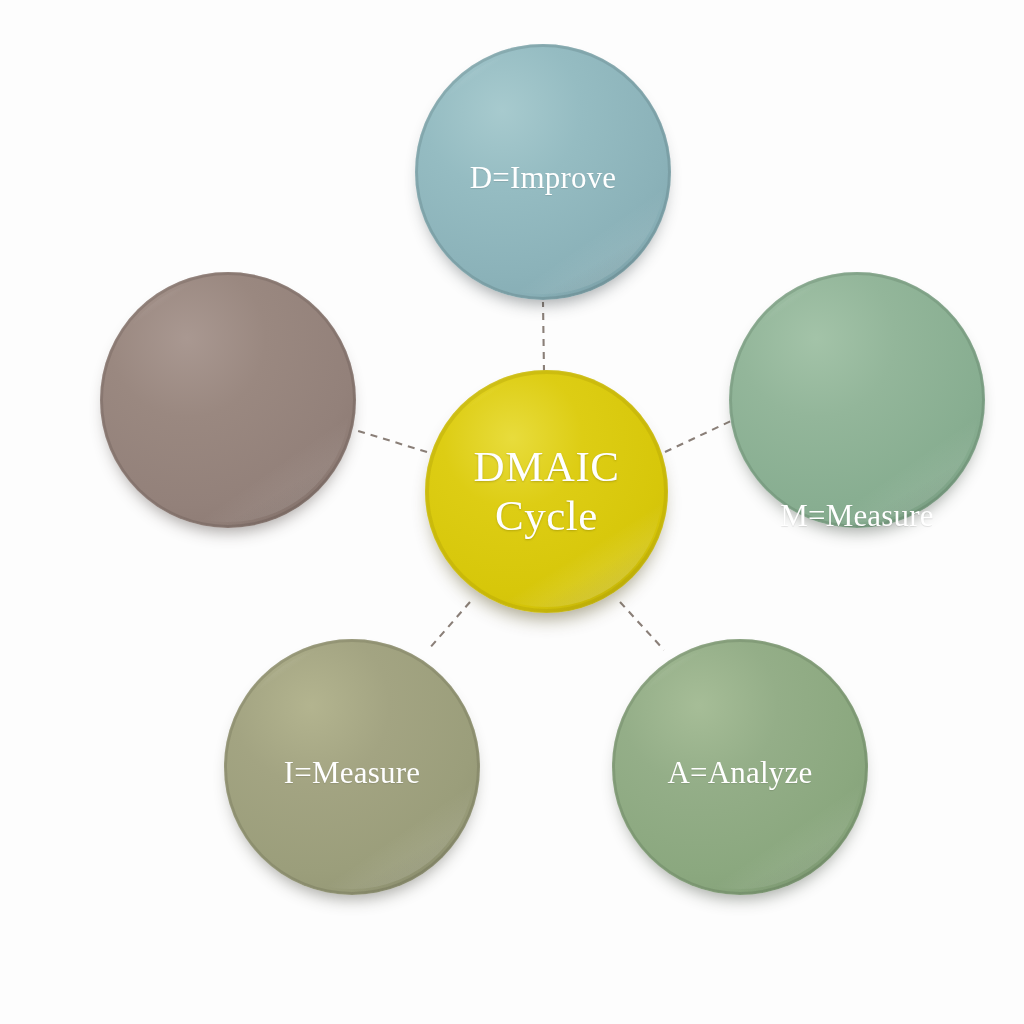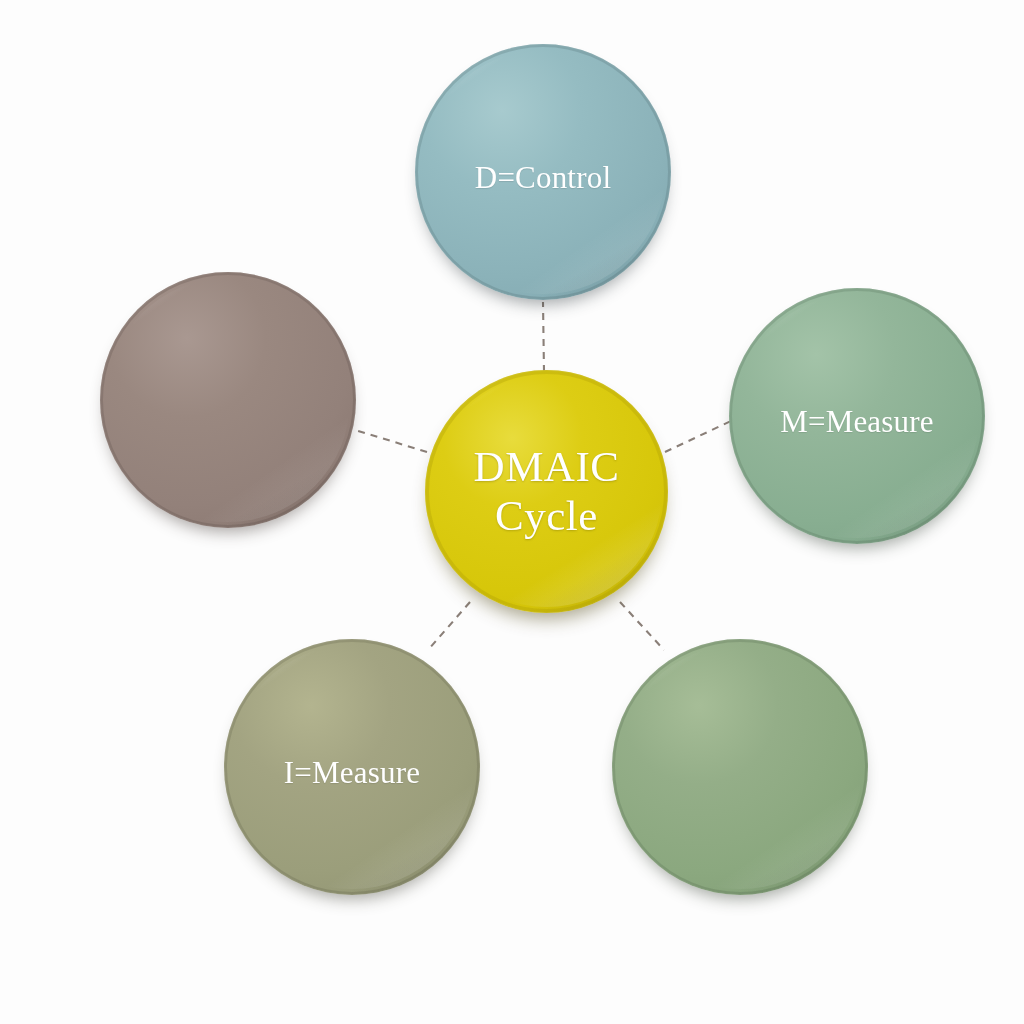--- a/index.html
+++ b/index.html
@@ -96,27 +96,28 @@
   }
   #node-define .gloss {
     background: linear-gradient(145deg,
       rgba(255,255,255,0.72) 0%, rgba(255,255,255,0.30) 5%,
       rgba(255,255,255,0.0) 16%, rgba(255,255,255,0.0) 74%,
       rgba(255,255,255,0.16) 92%, rgba(255,255,255,0.04) 100%);
   }
 
   
   #node-measure {
-    left: 729px;  top: 288px;
+    left: 729px;  top: 272px;
     background:
       radial-gradient(ellipse 118% 118% at 34% 26%,
         #a3c3a8 0%, #93b69a 26%, #88ae91 55%, #7ca286 80%, #6d9177 100%);
     box-shadow:
       0 10px 16px -6px rgba(42,54,44,0.42),
       inset 0 0 0 1px rgba(255,255,255,0.10);
+    align-items: flex-end;
   }
   #node-measure .rim {
     background: linear-gradient(150deg,
       rgba(42,60,46,0.55) 0%, rgba(42,60,46,0.0) 13%,
       rgba(255,255,255,0) 80%, rgba(60,82,64,0.30) 100%);
     box-shadow: inset 0 0 0 3px rgba(72,98,78,0.22);
   }
   #node-measure .gloss {
     background: linear-gradient(145deg,
       rgba(255,255,255,0.70) 0%, rgba(255,255,255,0.28) 5%,
@@ -240,38 +241,39 @@
   </svg>
 
   <div class="node satellite" id="node-control">
     <span class="rim"></span>
     <span class="gloss"></span>
   </div>
 
   <div class="node satellite" id="node-define">
     <span class="rim"></span>
     <span class="gloss"></span>
-    <span class="label">D=Control</span>
+    <span class="label">D=Improve</span>
   </div>
 
   <div class="node satellite" id="node-measure">
     <span class="rim"></span>
     <span class="gloss"></span>
     <span class="label">M=Measure</span>
   </div>
 
   <div class="node satellite" id="node-improve">
     <span class="rim"></span>
     <span class="gloss"></span>
     <span class="label">I=Measure</span>
   </div>
 
   <div class="node satellite" id="node-analyze">
     <span class="rim"></span>
     <span class="gloss"></span>
+    <span class="label">A=Analyze</span>
   </div>
 
   <div class="node" id="node-hub">
     <span class="rim"></span>
     <span class="gloss"></span>
     <span class="label">DMAIC
 Cycle</span>
   </div>
 
 </div>

